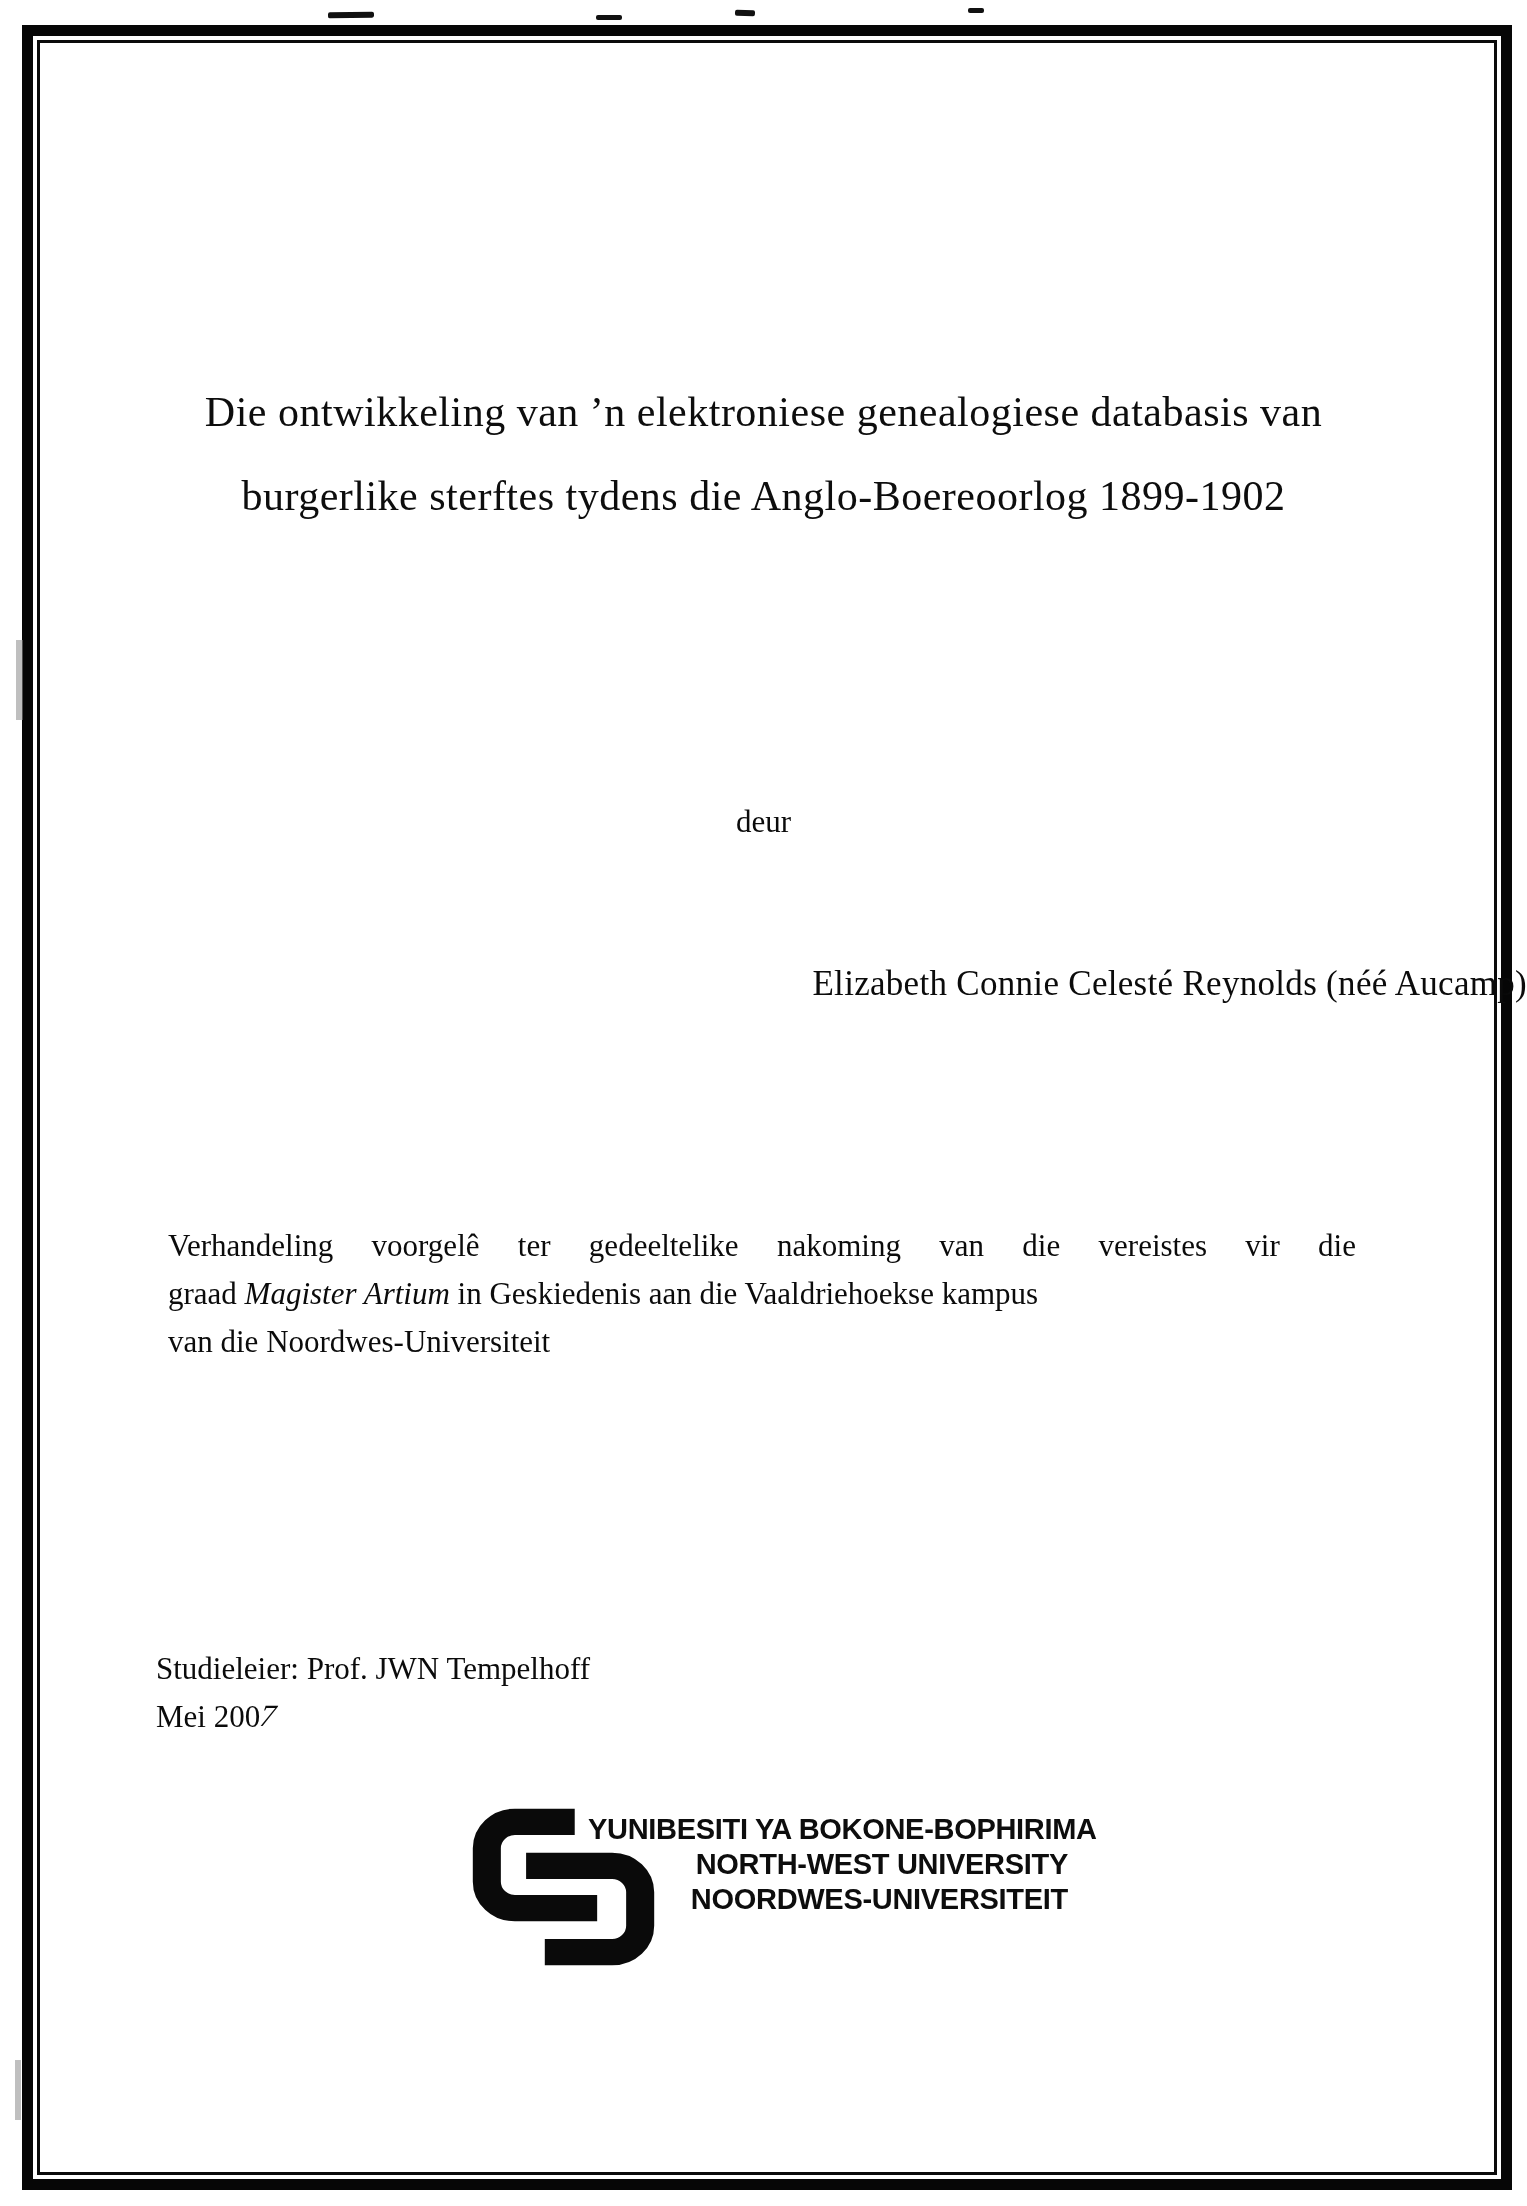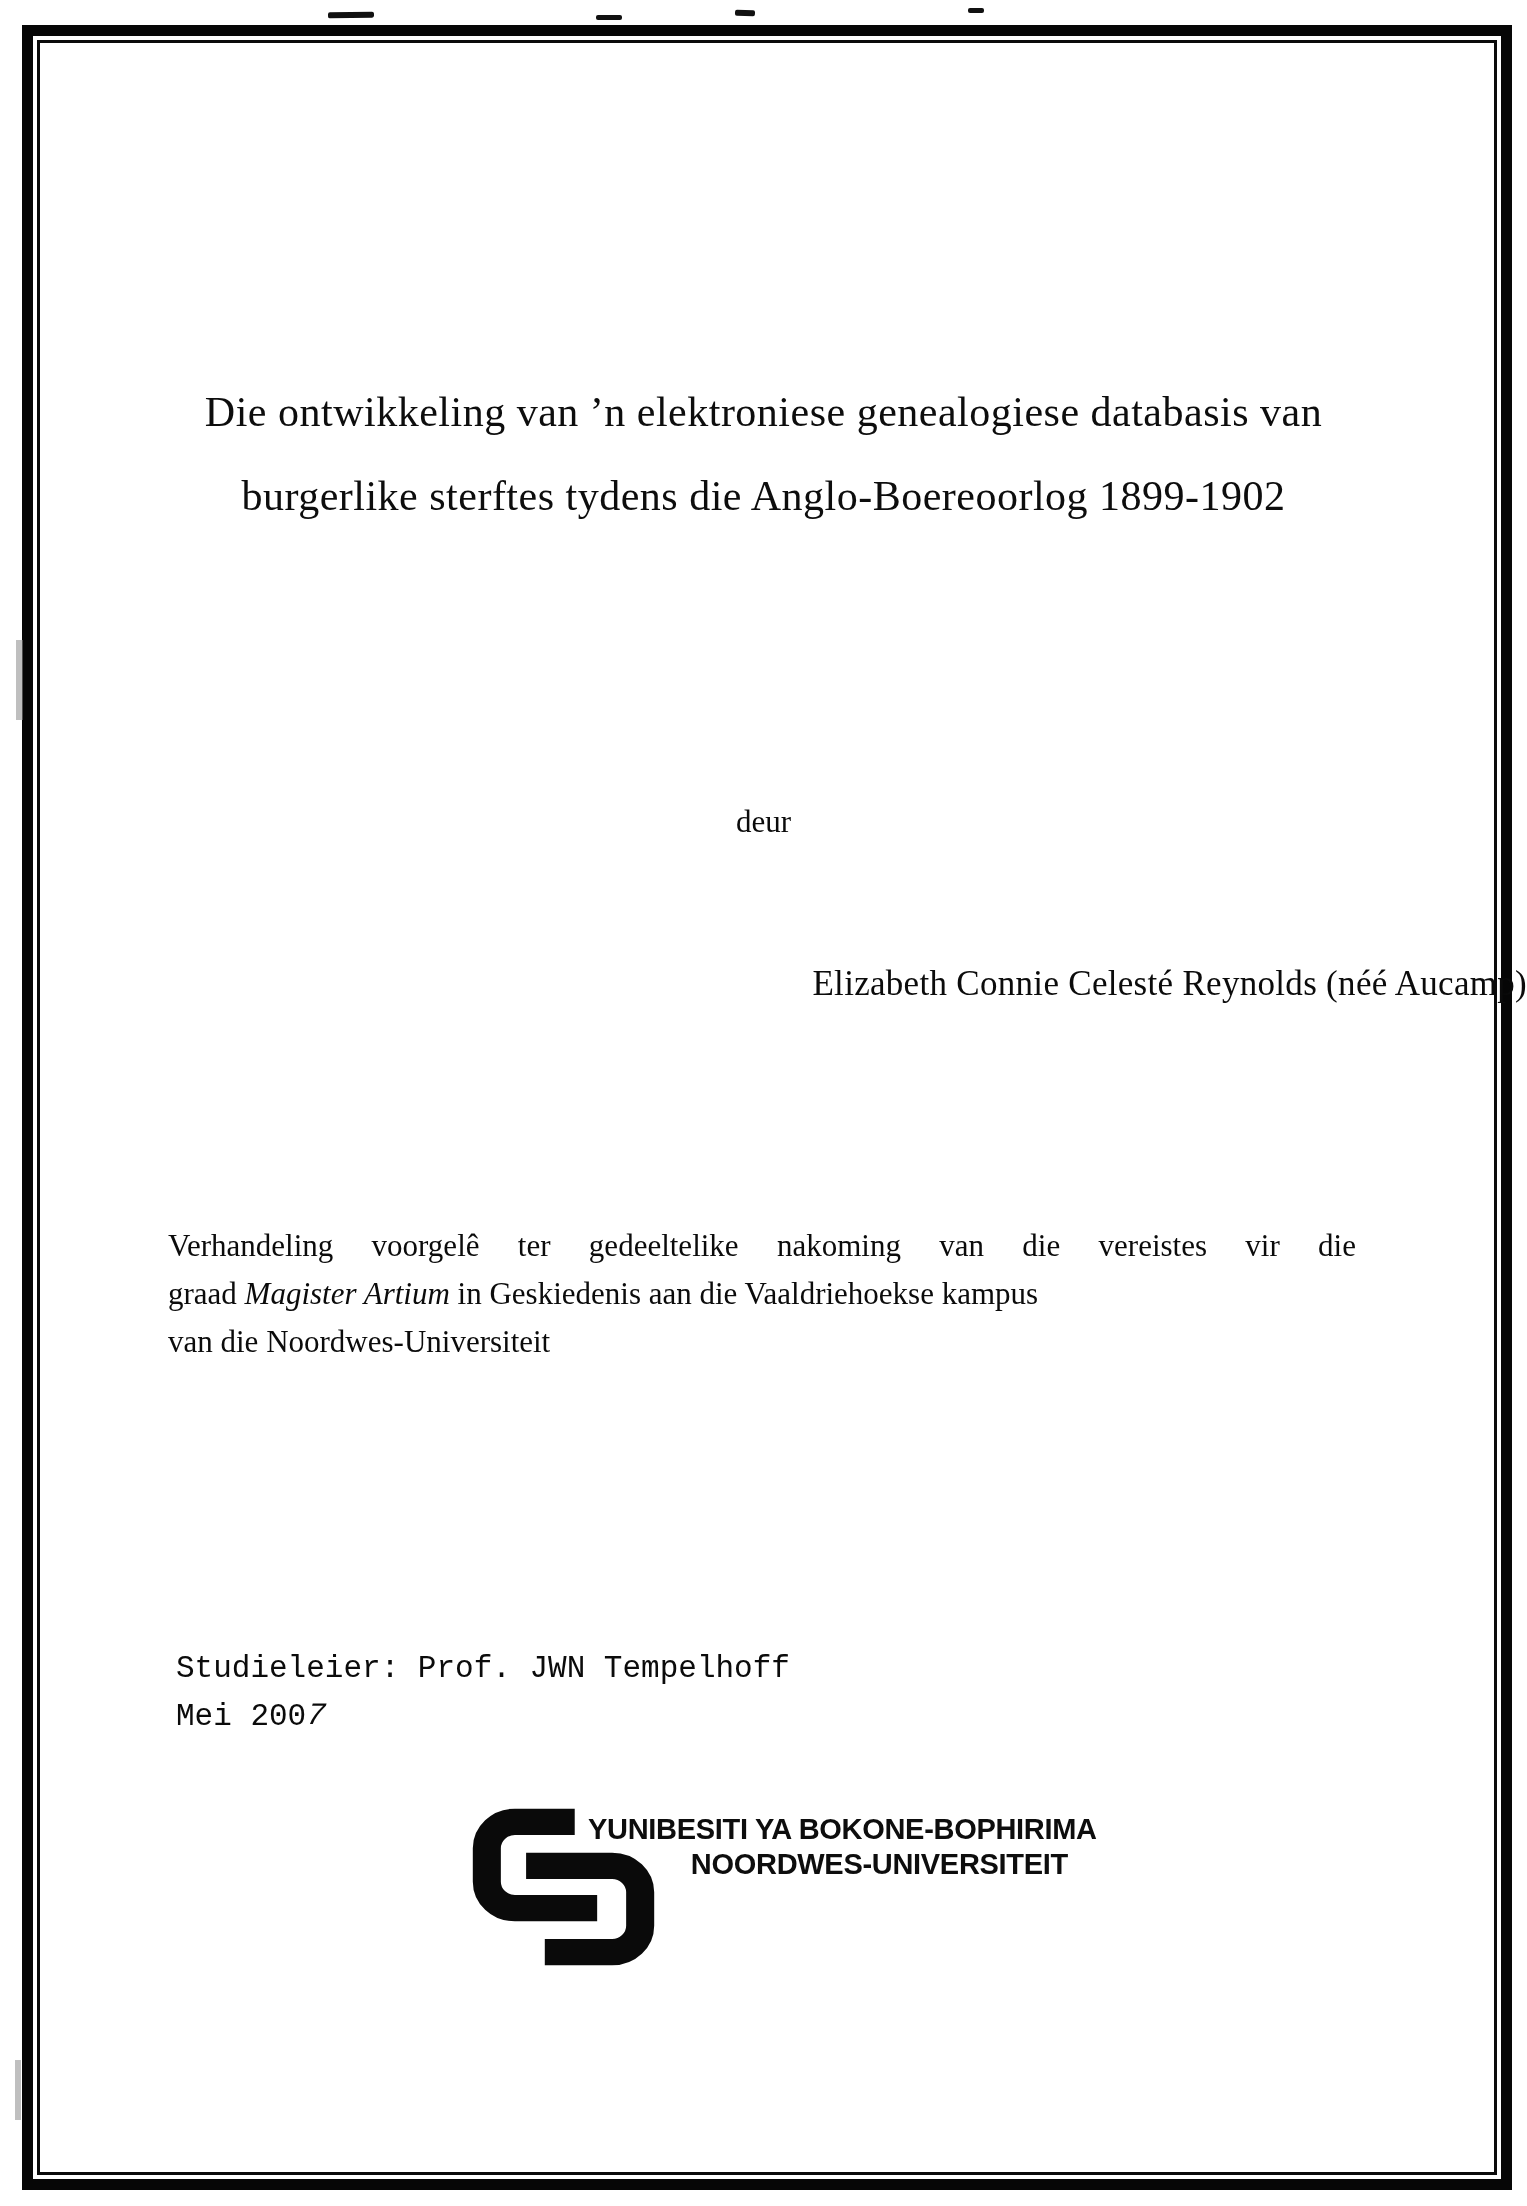--- a/index.html
+++ b/index.html
@@ -93,25 +93,24 @@
   .degree-statement .jline {
     text-align: justify;
     text-align-last: justify;
   }
   .degree-statement .italic {
     font-style: italic;
   }
 
   .supervisor-block {
     position: absolute;
-    left: 176px;
+    left: 156px;
     top: 1645px;
     font-size: 31px;
     line-height: 48px;
-    font-family: Liberation Mono, monospace;
   }
   .date-line .seven {
     display: inline-block;
     transform: skewX(-18deg) translateY(-1px);
   }
 
   
   .university-logo {
     position: absolute;
     left: 470px;
@@ -177,15 +176,16 @@
 
 <div class="university-logo">
   <svg class="logo-mark" viewBox="0 0 100 92" preserveAspectRatio="none" aria-hidden="true">
 
     <path d="M 56 9 L 24 9 A 15 15 0 0 0 9 24 L 9 43 A 15 15 0 0 0 24 58 L 68 58" fill="none" stroke="#0a0a0a" stroke-width="15" stroke-linecap="butt"></path>
 
     <path d="M 30 34 L 76 34 A 15 15 0 0 1 91 49 L 91 68 A 15 15 0 0 1 76 83 L 40 83" fill="none" stroke="#0a0a0a" stroke-width="15" stroke-linecap="butt"></path>
   </svg>
   <div class="logo-text">
     <div>YUNIBESITI YA BOKONE-BOPHIRIMA</div>
+    <div>NORTH-WEST UNIVERSITY</div>
     <div>NOORDWES-UNIVERSITEIT</div>
   </div>
 </div>
 
 </body></html>

